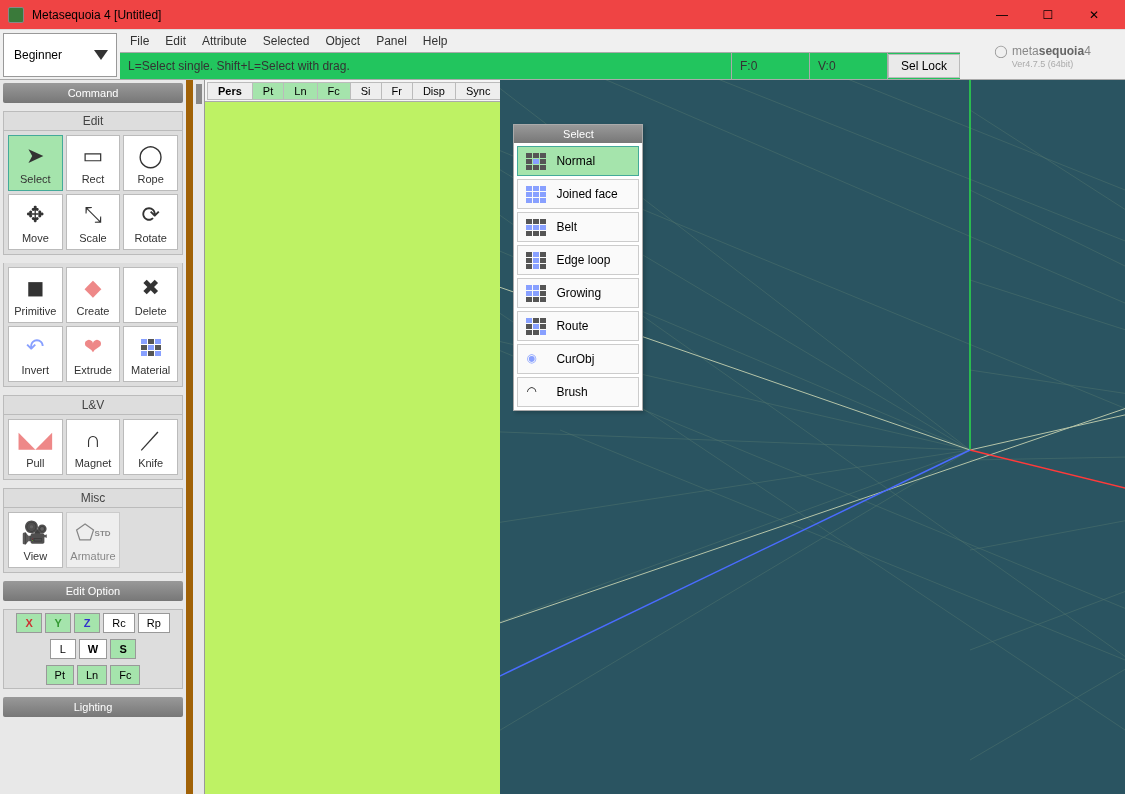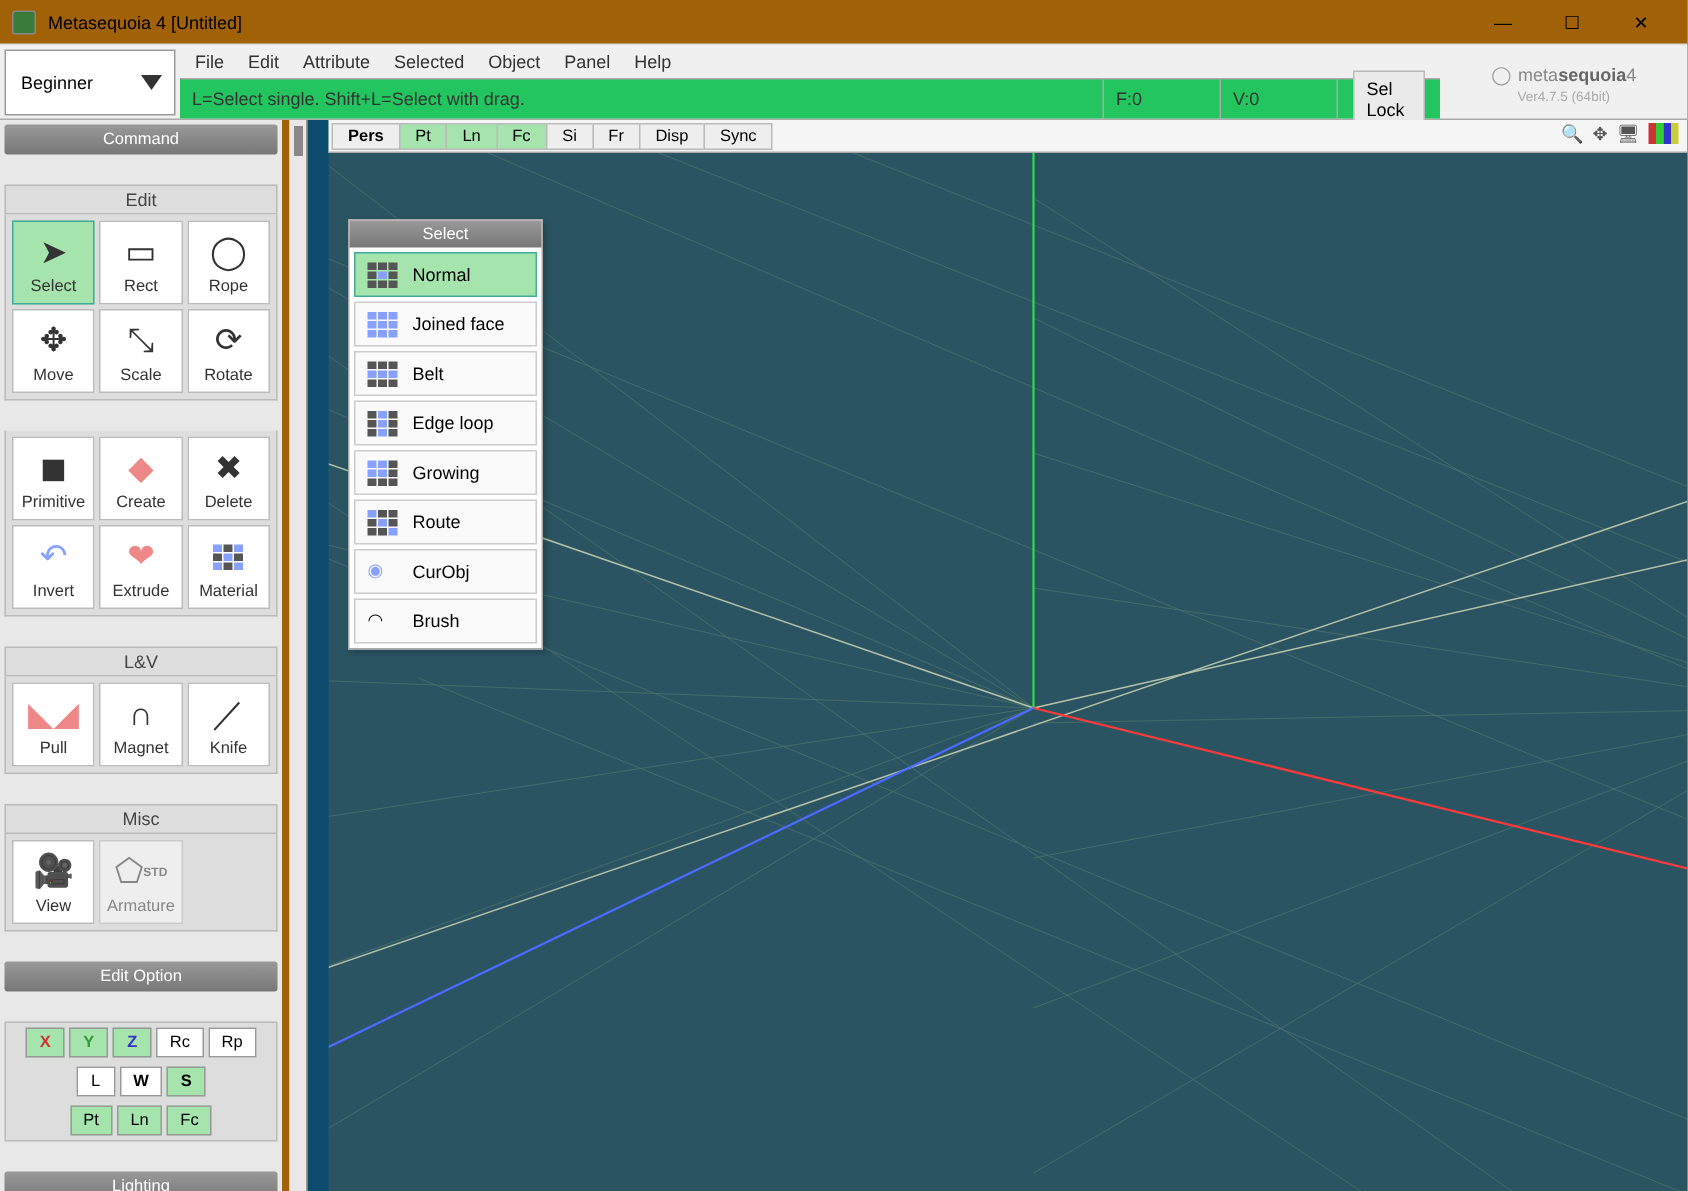--- a/index.html
+++ b/index.html
@@ -1,45 +1,45 @@
 <!DOCTYPE html>
 <html><head>
 <meta charset="utf-8">
 <style>
 * { margin: 0; padding: 0; box-sizing: border-box; font-family: "Segoe UI", Tahoma, sans-serif; font-size: 12px; user-select: none; }
 body { width: 1125px; height: 794px; background: #f0f0f0; overflow: hidden; display: flex; flex-direction: column; }
 
 
-.titlebar { height: 30px; background: #a16207; display: flex; align-items: center; padding: 0 8px; border-bottom: 1px solid #ddd; }
+.titlebar { height: 30px; background: #ef4444; display: flex; align-items: center; padding: 0 8px; border-bottom: 1px solid #ddd; }
 .app-icon { width: 16px; height: 16px; background: #3a7a3a; border: 1px solid #888; border-radius: 2px; margin-right: 8px; }
 .title-text { flex: 1; color: #000; font-size: 12px; }
 .win-controls { display: flex; gap: 0; }
 .win-btn { width: 46px; height: 30px; display: flex; align-items: center; justify-content: center; cursor: pointer; font-size: 12px; }
 
 
 .second-bar { height: 50px; display: flex; border-bottom: 1px solid #aaa; background: #f0f0f0; }
 .mode-select { width: 114px; height: 44px; margin: 3px; background: #fff; border: 1px solid #999; display: flex; align-items: center; padding: 0 10px; cursor: pointer; position: relative; }
 .mode-select::after { content: ""; position: absolute; right: 8px; border-left: 7px solid transparent; border-right: 7px solid transparent; border-top: 10px solid #333; }
 .menu-status-col { flex: 1; display: flex; flex-direction: column; }
 .menubar { height: 22px; display: flex; align-items: center; padding: 0 10px; gap: 16px; }
 .menubar span { color: #333; cursor: pointer; }
 .statusbar { height: 27px; display: flex; align-items: center; border-top: 1px solid #aaa; background: #22c55e; }
 .status-hint { flex: 1; padding: 0 8px; color: #333; border-right: 1px solid #aaa; line-height: 27px; }
 .status-cell { width: 78px; padding: 0 8px; border-right: 1px solid #aaa; line-height: 27px; color: #333; }
-.status-btn { width: 48px; padding: 4px 8px; background: #eaeaea; border: 1px solid #bbb; margin: 10px; cursor: pointer; }
+.status-btn { width: 72px; text-align: center; padding: 4px 8px; background: #eaeaea; border: 1px solid #bbb; margin: 0; cursor: pointer; }
 .logo-box { width: 165px; display: flex; flex-direction: column; align-items: center; justify-content: center; color: #888; }
 .logo-text { font-size: 16px; font-weight: 300; text-align: right; }
 .logo-text b { font-weight: 700; color: #666; }
 .logo-ver { font-size: 9px; color: #aaa; }
 
 
 .main-row { flex: 1; display: flex; overflow: hidden; }
 
 
-.left-panel { width: 193px; background: #e8e8e8; border-right: 5px solid #a16207; overflow-y: auto; display: flex; flex-direction: column; gap: 20px; padding: 3px; }
+.left-panel { width: 193px; background: #e8e8e8; border-right: 7px solid #a16207; overflow-y: auto; display: flex; flex-direction: column; gap: 8px; padding: 3px; }
 .panel-header { height: 20px; background: linear-gradient(to bottom,#999,#777); color: #fff; text-align: center; line-height: 20px; font-size: 11px; border-radius: 2px; }
 .panel-sub { background: #ddd; border: 1px solid #bbb; text-align: center; padding: 2px 0; color: #444; }
 .tool-grid { display: grid; grid-template-columns: repeat(3,1fr); gap: 3px; padding: 4px; background: #ddd; border: 1px solid #bbb; border-top: none; }
 .tool-btn { background: #fff; border: 1px solid #bbb; display: flex; flex-direction: column; align-items: center; justify-content: center; height: 56px; cursor: pointer; gap: 2px; padding: 2px; }
 .tool-btn.selected { background: #a5e4ac; border-color: #4a9; }
 .tool-btn.disabled { opacity: 0.5; }
 .tool-btn span { font-size: 11px; color: #333; }
 .tool-icon { width: 30px; height: 30px; display: flex; align-items: center; justify-content: center; font-size: 22px; color: #333; }
 
 
@@ -48,21 +48,21 @@
 .opt-btn.active-g { background: #a5e4ac; }
 .opt-btn.axis-x { color: #c33; font-weight: bold; background: #a5e4ac; }
 .opt-btn.axis-y { color: #393; font-weight: bold; background: #a5e4ac; }
 .opt-btn.axis-z { color: #33c; font-weight: bold; background: #a5e4ac; }
 
 
 .splitter { width: 12px; background: #e8e8e8; border-right: 1px solid #999; display: flex; align-items: flex-start; justify-content: center; padding-top: 4px; cursor: ew-resize; }
 .splitter-grip { width: 6px; height: 20px; background: #888; }
 
 
-.viewport-col { flex: 1; display: flex; flex-direction: column; background: #0c4a6e; position: relative; padding-left: 14px; }
+.viewport-col { flex: 1; display: flex; flex-direction: row; background: #bef264; position: relative; }
 .view-tabs { height: 22px; display: flex; align-items: center; border-bottom: 1px solid #aaa; background: #f5f5f5; padding-left: 2px; }
 .vtab { padding: 2px 10px; border: 1px solid #bbb; background: #eee; cursor: pointer; margin-right: -1px; font-size: 11px; }
 .vtab.b { font-weight: bold; }
 .vtab.g { background: #a5e4ac; }
 .view-icons { position: absolute; right: 6px; top: 2px; display: flex; gap: 6px; color: #555; font-size: 16px; }
 .viewport { flex: 1; background: #2a5461; position: relative; overflow: hidden; }
 .viewport svg { position: absolute; left: 0; top: 0; }
 
 
 .popup { position: absolute; left: 13px; top: 44px; width: 130px; background: #fff; border: 1px solid #aaa; box-shadow: 2px 2px 4px rgba(0,0,0,.2); }

